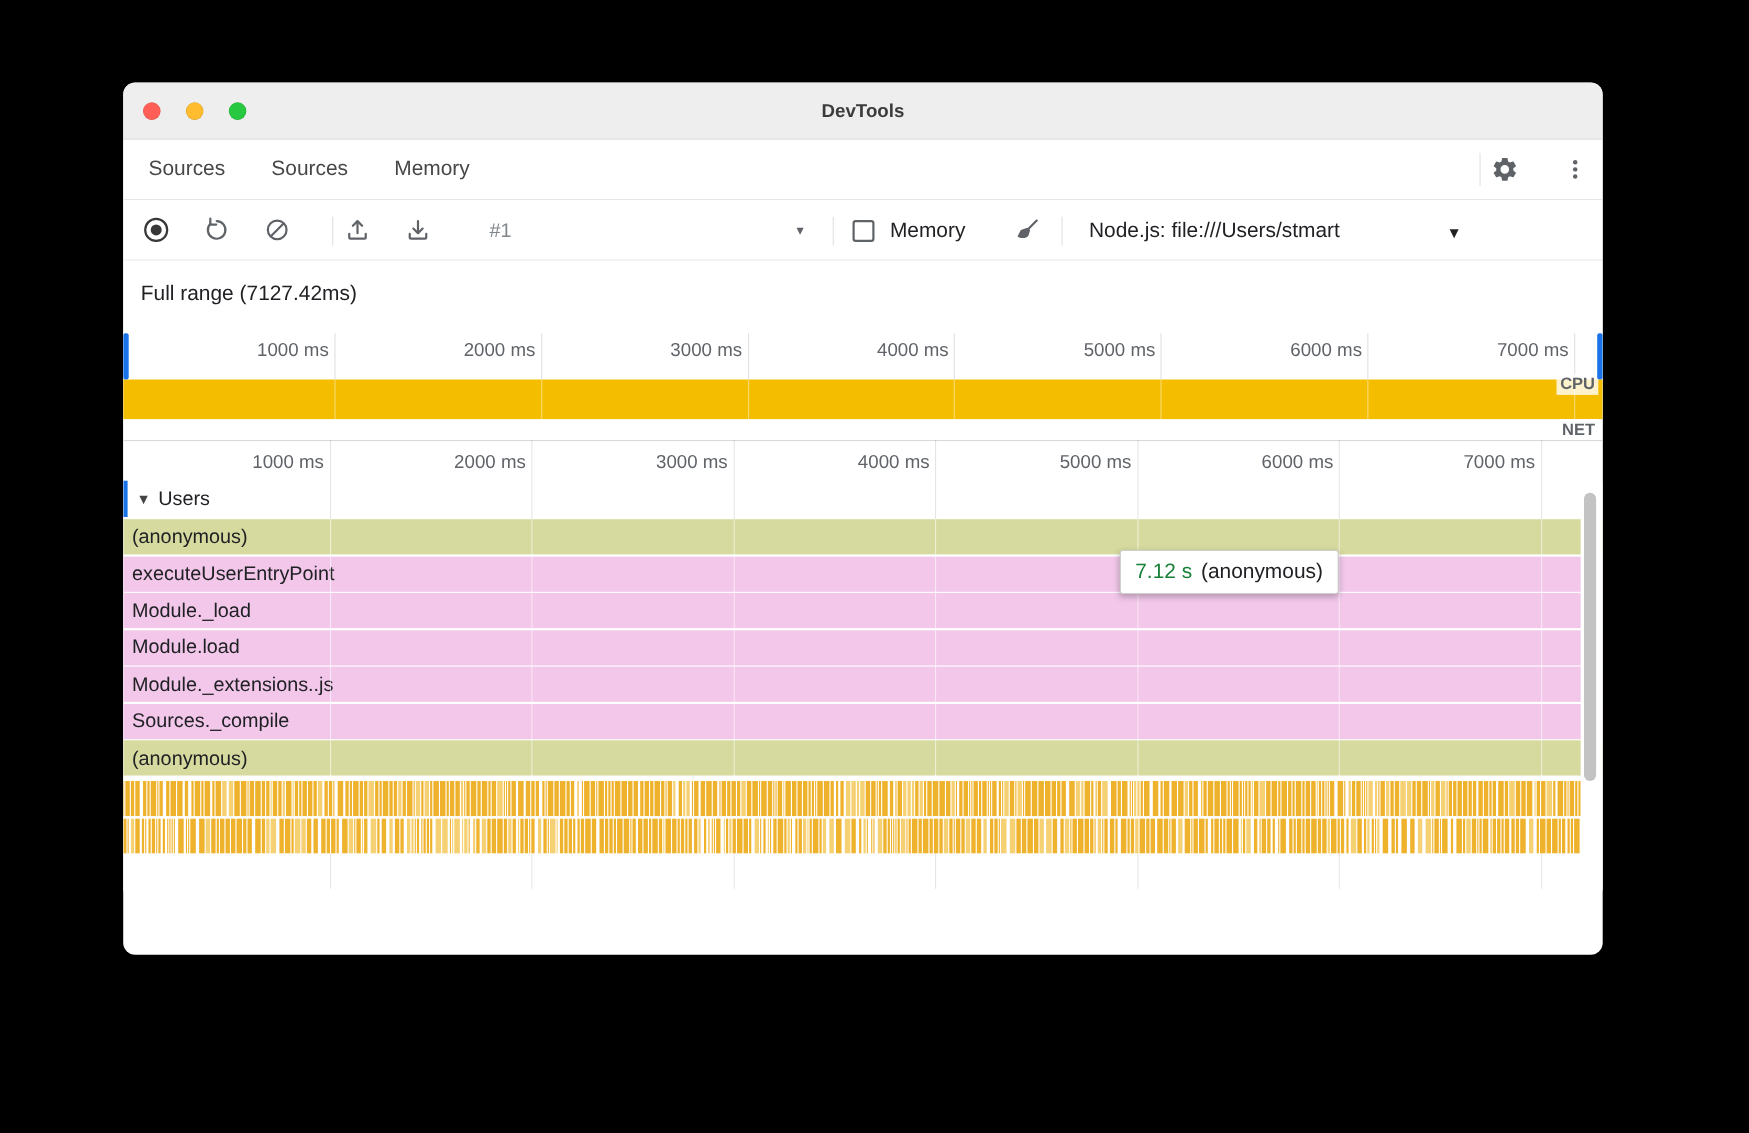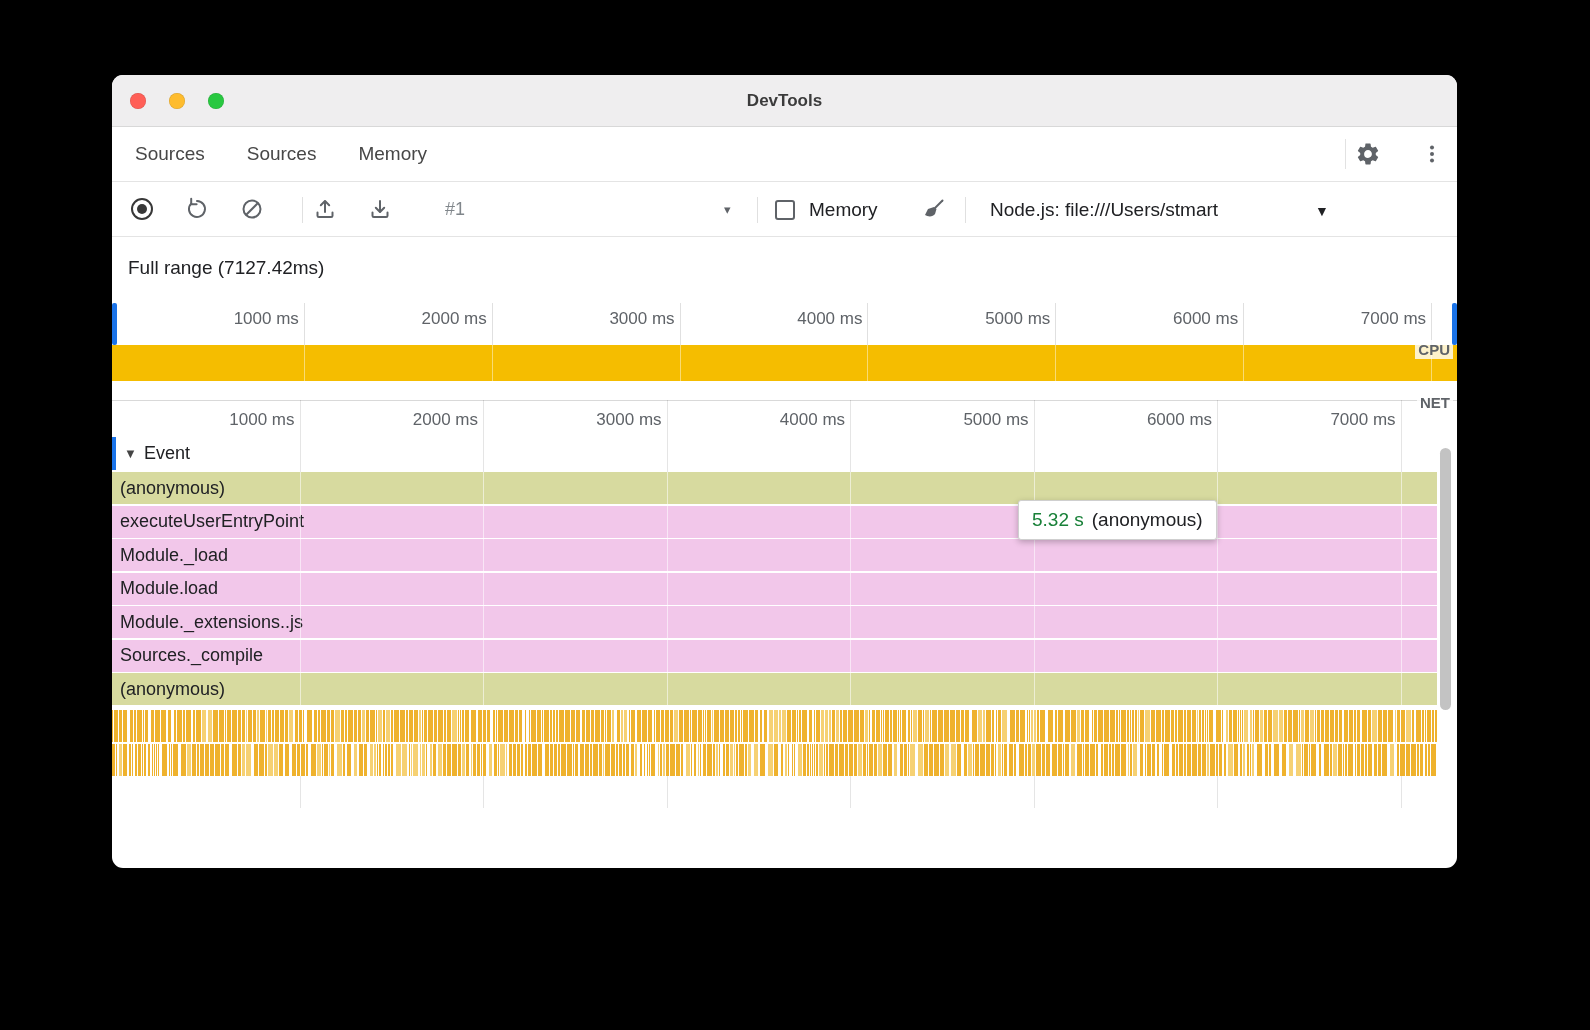--- a/index.html
+++ b/index.html
@@ -43,21 +43,21 @@
   .overview{position:absolute;left:4px;right:2px;top:66px;height:97px;}
   .tick-label{position:absolute;top:0;width:105px;text-align:right;font-size:17px;color:#5f6368;white-space:nowrap;}
   .grid-line{position:absolute;top:0;bottom:0;width:1px;}
   .ov-grid-ruler{position:absolute;left:0;right:0;top:0;height:42px;}
   .ov-labels{position:absolute;left:0;right:0;top:6px;height:24px;}
   .cpu-band{position:absolute;left:-4px;right:-2px;top:42px;height:36px;background:var(--cpu-yellow,#f5bd00);}
   .cpu-grid{position:absolute;left:4px;right:2px;top:0;height:100%;}
   .band-chip{position:absolute;right:2px;font-size:15px;font-weight:700;color:#5f6368;background:rgba(255,255,255,.8);padding:0 3px;line-height:19px;z-index:3;}
   .cpu-chip{top:37px;}
   .net-strip{position:absolute;left:-4px;right:-2px;top:78px;height:19px;border-bottom:1px solid #d9d9d9;}
-  .net-chip{top:90px;}
+  .net-chip{top:78px;}
   .handle{position:absolute;top:66px;width:5px;height:42px;background:var(--accent,#1a73e8);border-radius:2px;z-index:4;}
   .handle.left{left:0;}
   .handle.right{right:0;}
 
   
   .flame{position:absolute;left:0;right:0;top:163px;height:410px;overflow:hidden;}
   .flame-inset{position:absolute;left:4px;right:33px;}
   .fl-grid-upper{top:0;height:72px;}
   .fl-labels{top:10px;height:24px;}
   .fl-grid-rows{top:72px;height:304px;}
@@ -211,21 +211,21 @@
           <div class="tick-label" style="left: calc(28.0606% - 110px);">2000 ms</div>
           <div class="tick-label" style="left: calc(42.091% - 110px);">3000 ms</div>
           <div class="tick-label" style="left: calc(56.1213% - 110px);">4000 ms</div>
           <div class="tick-label" style="left: calc(70.1516% - 110px);">5000 ms</div>
           <div class="tick-label" style="left: calc(84.1819% - 110px);">6000 ms</div>
           <div class="tick-label" style="left: calc(98.2123% - 110px);">7000 ms</div>
         </div>
       <div class="main-accent"></div>
       <div class="main-row">
         <span class="main-tri">▼</span>
-        <span class="main-label">Event</span>
+        <span class="main-label">Users</span>
       </div>
       <div class="frame-rows">
           <div class="frame-row" style="top: 72px; background: rgb(215, 218, 159);">
             <span class="frame-label">(anonymous)</span>
           </div>
           <div class="frame-row" style="top: 105.5px; background: rgb(242, 199, 234);">
             <span class="frame-label">executeUserEntryPoint</span>
           </div>
           <div class="frame-row" style="top: 139px; background: rgb(242, 199, 234);">
             <span class="frame-label">Module._load</span>
@@ -863,21 +863,21 @@
       <div class="flame-inset fl-grid-lower">
           <div class="grid-line" style="left: 14.0303%; background: rgba(0, 0, 0, 0.1);"></div>
           <div class="grid-line" style="left: 28.0606%; background: rgba(0, 0, 0, 0.1);"></div>
           <div class="grid-line" style="left: 42.091%; background: rgba(0, 0, 0, 0.1);"></div>
           <div class="grid-line" style="left: 56.1213%; background: rgba(0, 0, 0, 0.1);"></div>
           <div class="grid-line" style="left: 70.1516%; background: rgba(0, 0, 0, 0.1);"></div>
           <div class="grid-line" style="left: 84.1819%; background: rgba(0, 0, 0, 0.1);"></div>
           <div class="grid-line" style="left: 98.2123%; background: rgba(0, 0, 0, 0.1);"></div>
         </div>
       <div class="tooltip">
-        <span class="tt-time">5.32 s</span><span class="tt-fn">(anonymous)</span>
+        <span class="tt-time">7.12 s</span><span class="tt-fn">(anonymous)</span>
       </div>
       <div class="scroll-track">
         <div class="scroll-thumb"></div>
       </div>
     </div>
   </div>
 
 
 </div>
 

